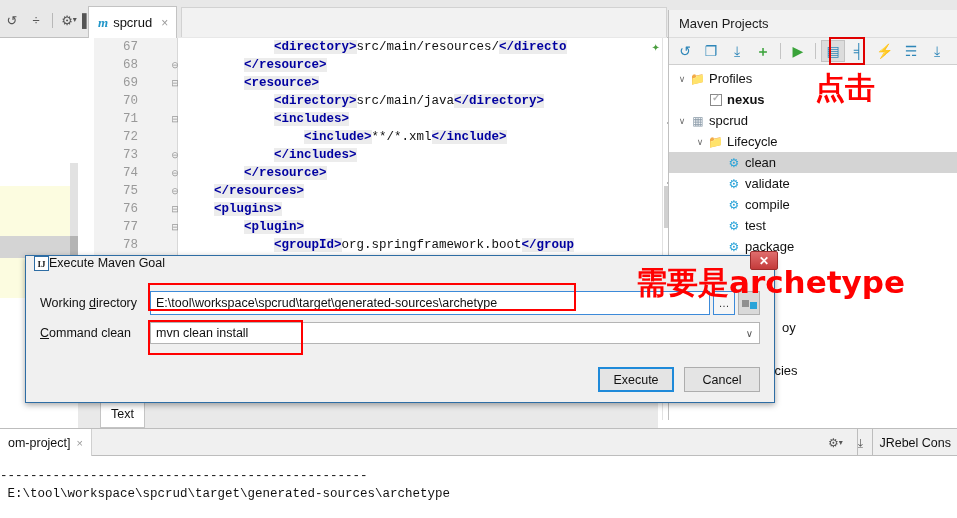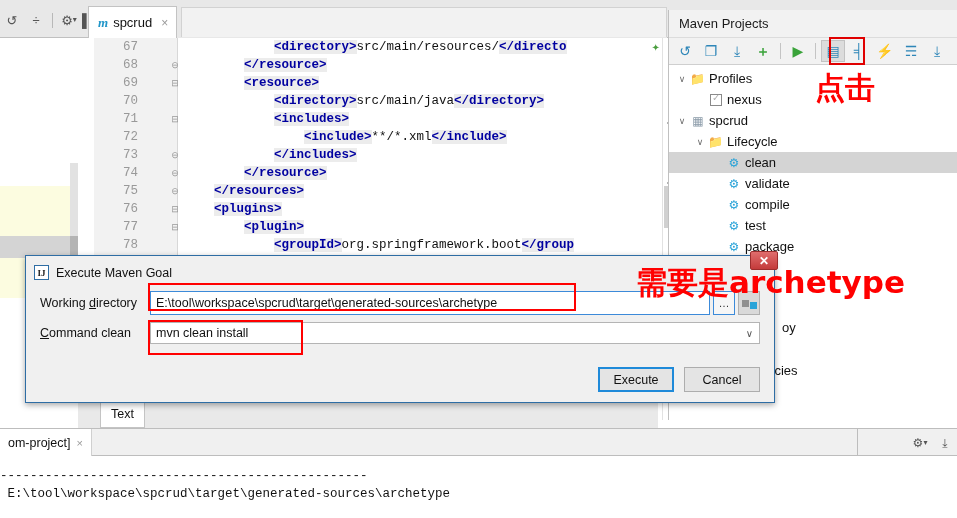--- a/index.html
+++ b/index.html
@@ -145,21 +145,21 @@
     transform: translateX(-65px);
   }
 
   
   .dialog {
     position: absolute; left: 25px; top: 255px; width: 750px; height: 148px;
     background: #f0f0f0; border: 1px solid #2e6da4;
     box-shadow: 0 2px 6px rgba(0,0,0,0.35);
   }
   .dlg-title {
-    height: 24px; display: flex; align-items: flex-end; gap: 7px;
+    height: 24px; display: flex; align-items: flex-start; gap: 0;
     padding-left: 8px; background: #f0f0f0; font-size: 12.5px; color: #111;
   }
   .ij-ico {
     width: 15px; height: 15px; background: #fff; border: 1px solid #2e6da4;
     display:flex; align-items:center; justify-content:center;
     font-size: 9px; font-weight: bold; color: #222; font-family: "Liberation Serif", serif;
   }
   .dlg-body { position: relative; padding: 8px 14px 0 14px; }
   .frow { display: flex; align-items: center; height: 30px; }
   .flabel { width: 110px; font-size: 12.5px; color: #111; }
@@ -330,21 +330,21 @@
         <div class="mtb" style="color: rgb(46, 134, 184);">⤓</div>
       </div>
     <div class="tree" id="maven-tree">
         <div class="trow" style="padding-left: 6px;">
           <span class="twist">∨</span>
           <span class="tico">
             <span class="fold-ico" style="color:#8a9aa8">📁</span>
           </span>
           <span class="tlabel">Profiles</span>
         </div>
-        <div class="trow" style="padding-left: 24px;">
+        <div class="trow" style="padding-left: 24px; font-weight: bold;">
           <span class="twist"></span>
           <span class="tico">
             <span class="chk"></span>
           </span>
           <span class="tlabel">nexus</span>
         </div>
         <div class="trow" style="padding-left: 6px;">
           <span class="twist">∨</span>
           <span class="tico">
             <span style="color:#8a9aa8;font-size:12px">▦</span>
@@ -449,20 +449,21 @@
     <div class="log-tab">
       <span>om-project]</span>
       <span class="x">×</span>
     </div>
     <div class="log-right">
       <div class="log-gear">
           <span>⚙</span>
           <span style="font-size:8px">▾</span>
         </div>
       <div class="log-dl">⤓</div>
+      <div class="jrebel">JRebel Cons</div>
     </div>
   </div>
   <div class="vsep"></div>
 
   <div class="console">
     <div class="cline">-------------------------------------------------</div>
     <div class="cline"> E:\tool\workspace\spcrud\target\generated-sources\archetype</div>
   </div>
 
 </div>

